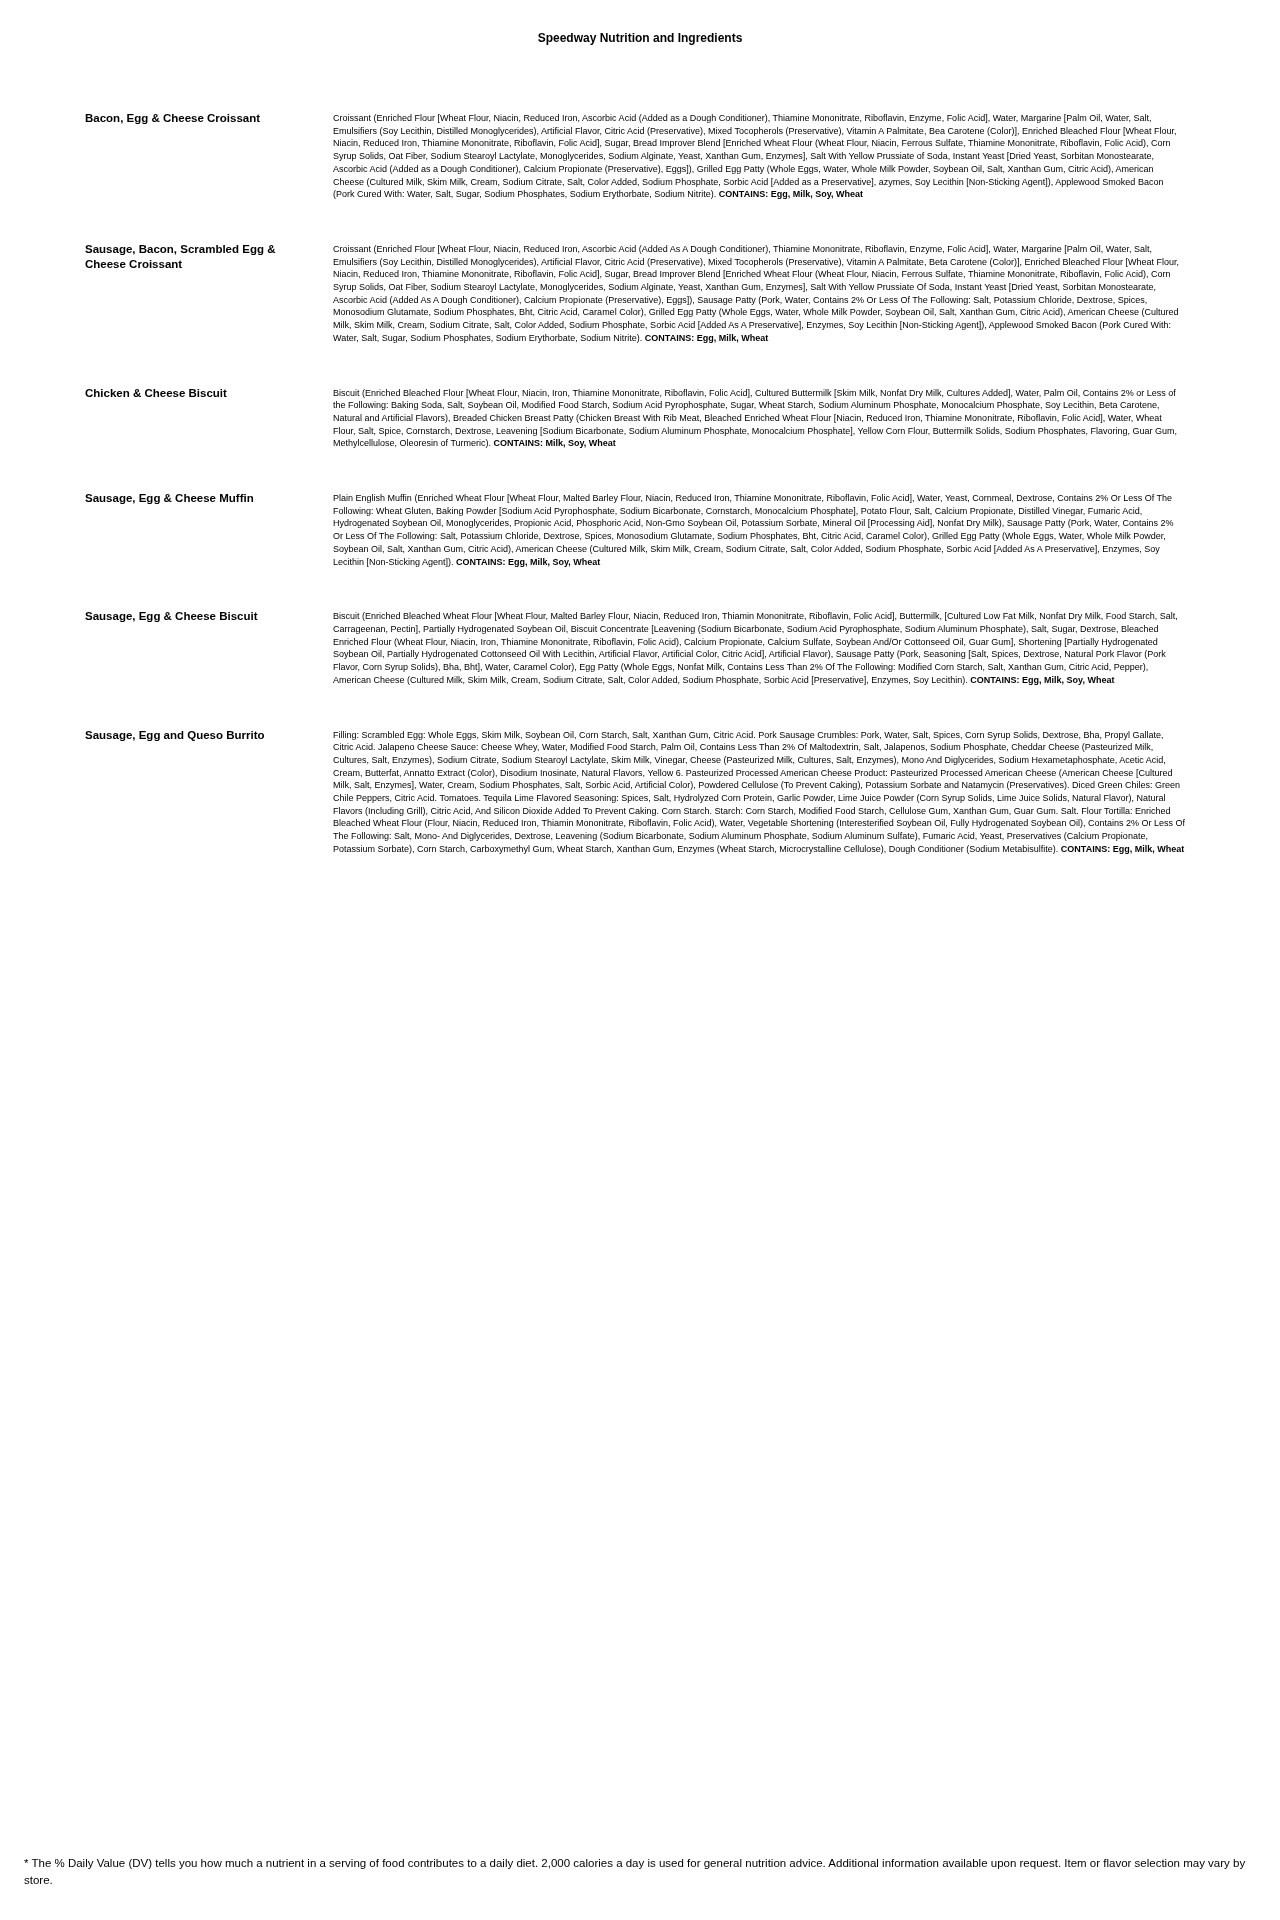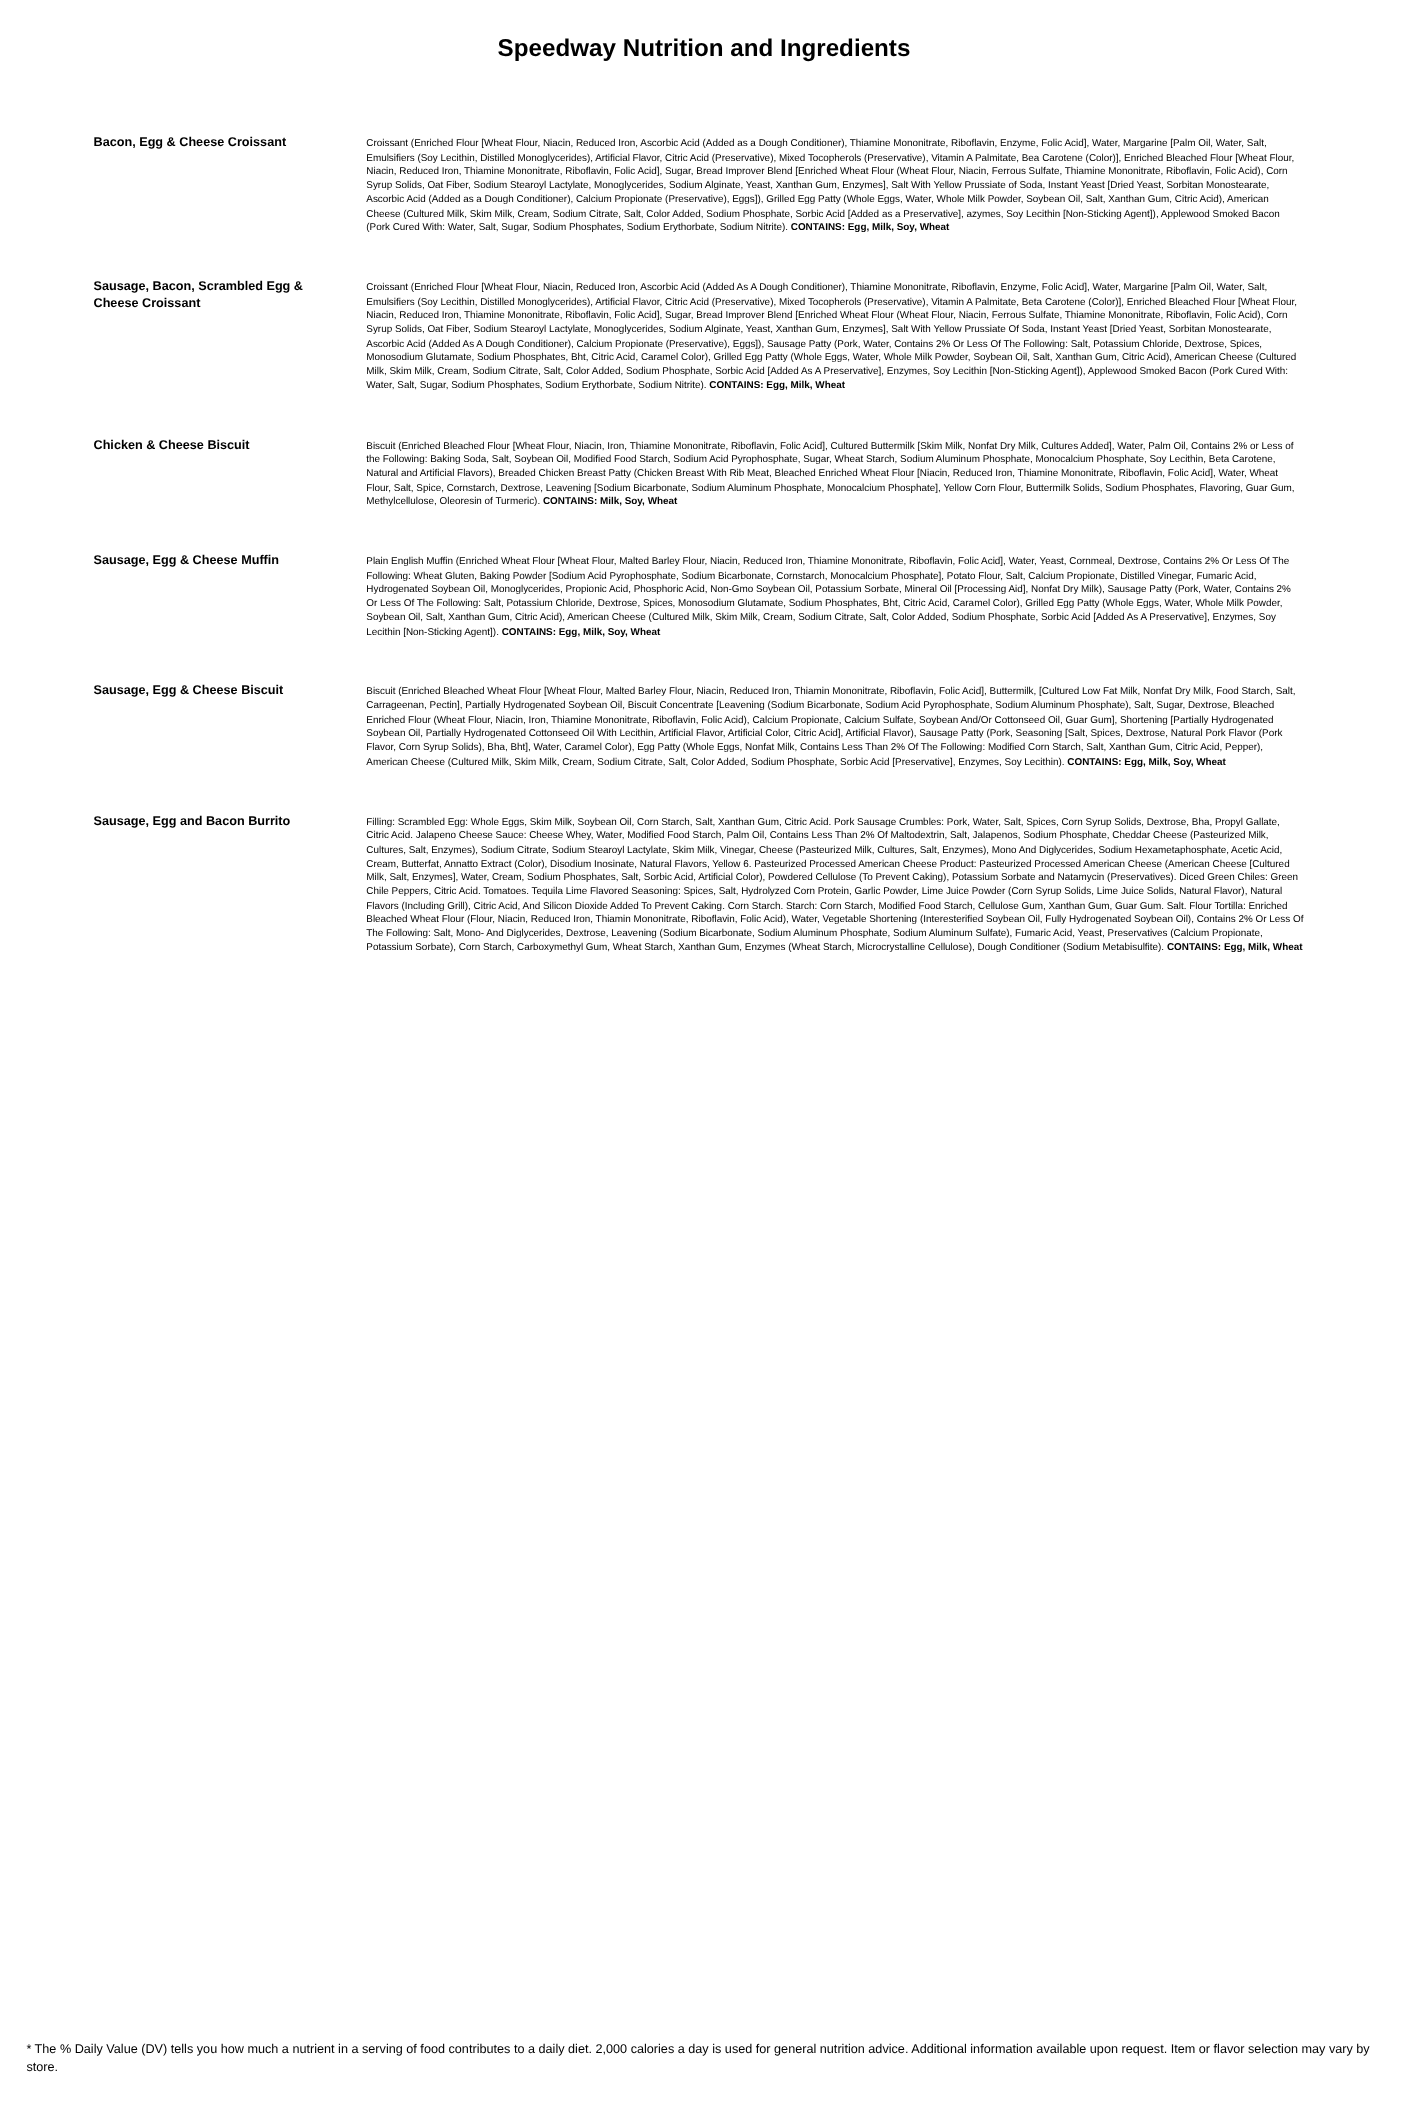--- a/index.html
+++ b/index.html
@@ -9,21 +9,21 @@
     position: relative;
     background: #ffffff;
     color: #000000;
     font-family: "Liberation Sans", sans-serif;
     overflow: hidden;
   }
   .page-title {
     margin: 0;
     padding-top: 31px;
     text-align: center;
-    font-size: 22px;
+    font-size: 12px;
     font-weight: bold;
     letter-spacing: 0;
   }
   .items {
     margin: 67px 0 0 85px;
   }
   .item-row {
     display: flex;
     align-items: flex-start;
     margin-bottom: 42px;
@@ -81,19 +81,19 @@
     <h2 class="item-name">Sausage, Egg &amp; Cheese Muffin</h2>
     <p class="item-ing"><span>Plain English Muffin (Enriched Wheat Flour [Wheat Flour, Malted Barley Flour, Niacin, Reduced Iron, Thiamine Mononitrate, Riboflavin, Folic Acid], Water, Yeast, Cornmeal, Dextrose, Contains 2% Or Less Of The Following: Wheat Gluten, Baking Powder [Sodium Acid Pyrophosphate, Sodium Bicarbonate, Cornstarch, Monocalcium Phosphate], Potato Flour, Salt, Calcium Propionate, Distilled Vinegar, Fumaric Acid, Hydrogenated Soybean Oil, Monoglycerides, Propionic Acid, Phosphoric Acid, Non-Gmo Soybean Oil, Potassium Sorbate, Mineral Oil [Processing Aid], Nonfat Dry Milk), Sausage Patty (Pork, Water, Contains 2% Or Less Of The Following: Salt, Potassium Chloride, Dextrose, Spices, Monosodium Glutamate, Sodium Phosphates, Bht, Citric Acid, Caramel Color), Grilled Egg Patty (Whole Eggs, Water, Whole Milk Powder, Soybean Oil, Salt, Xanthan Gum, Citric Acid), American Cheese (Cultured Milk, Skim Milk, Cream, Sodium Citrate, Salt, Color Added, Sodium Phosphate, Sorbic Acid [Added As A Preservative], Enzymes, Soy Lecithin [Non-Sticking Agent]).</span> <span class="contains">CONTAINS: Egg, Milk, Soy, Wheat</span></p>
   </section>
 
   <section class="item-row">
     <h2 class="item-name">Sausage, Egg &amp; Cheese Biscuit</h2>
     <p class="item-ing"><span>Biscuit (Enriched Bleached Wheat Flour [Wheat Flour, Malted Barley Flour, Niacin, Reduced Iron, Thiamin Mononitrate, Riboflavin, Folic Acid], Buttermilk, [Cultured Low Fat Milk, Nonfat Dry Milk, Food Starch, Salt, Carrageenan, Pectin], Partially Hydrogenated Soybean Oil, Biscuit Concentrate [Leavening (Sodium Bicarbonate, Sodium Acid Pyrophosphate, Sodium Aluminum Phosphate), Salt, Sugar, Dextrose, Bleached Enriched Flour (Wheat Flour, Niacin, Iron, Thiamine Mononitrate, Riboflavin, Folic Acid), Calcium Propionate, Calcium Sulfate, Soybean And/Or Cottonseed Oil, Guar Gum], Shortening [Partially Hydrogenated Soybean Oil, Partially Hydrogenated Cottonseed Oil With Lecithin, Artificial Flavor, Artificial Color, Citric Acid], Artificial Flavor), Sausage Patty (Pork, Seasoning [Salt, Spices, Dextrose, Natural Pork Flavor (Pork Flavor, Corn Syrup Solids), Bha, Bht], Water, Caramel Color), Egg Patty (Whole Eggs, Nonfat Milk, Contains Less Than 2% Of The Following: Modified Corn Starch, Salt, Xanthan Gum, Citric Acid, Pepper), American Cheese (Cultured Milk, Skim Milk, Cream, Sodium Citrate, Salt, Color Added, Sodium Phosphate, Sorbic Acid [Preservative], Enzymes, Soy Lecithin).</span> <span class="contains">CONTAINS: Egg, Milk, Soy, Wheat</span></p>
   </section>
 
   <section class="item-row">
-    <h2 class="item-name">Sausage, Egg and Bacon Burrito</h2>
+    <h2 class="item-name">Sausage, Egg and Queso Burrito</h2>
     <p class="item-ing"><span>Filling: Scrambled Egg: Whole Eggs, Skim Milk, Soybean Oil, Corn Starch, Salt, Xanthan Gum, Citric Acid. Pork Sausage Crumbles: Pork, Water, Salt, Spices, Corn Syrup Solids, Dextrose, Bha, Propyl Gallate, Citric Acid. Jalapeno Cheese Sauce: Cheese Whey, Water, Modified Food Starch, Palm Oil, Contains Less Than 2% Of Maltodextrin, Salt, Jalapenos, Sodium Phosphate, Cheddar Cheese (Pasteurized Milk, Cultures, Salt, Enzymes), Sodium Citrate, Sodium Stearoyl Lactylate, Skim Milk, Vinegar, Cheese (Pasteurized Milk, Cultures, Salt, Enzymes), Mono And Diglycerides, Sodium Hexametaphosphate, Acetic Acid, Cream, Butterfat, Annatto Extract (Color), Disodium Inosinate, Natural Flavors, Yellow 6. Pasteurized Processed American Cheese Product: Pasteurized Processed American Cheese (American Cheese [Cultured Milk, Salt, Enzymes], Water, Cream, Sodium Phosphates, Salt, Sorbic Acid, Artificial Color), Powdered Cellulose (To Prevent Caking), Potassium Sorbate and Natamycin (Preservatives). Diced Green Chiles: Green Chile Peppers, Citric Acid. Tomatoes. Tequila Lime Flavored Seasoning: Spices, Salt, Hydrolyzed Corn Protein, Garlic Powder, Lime Juice Powder (Corn Syrup Solids, Lime Juice Solids, Natural Flavor), Natural Flavors (Including Grill), Citric Acid, And Silicon Dioxide Added To Prevent Caking. Corn Starch. Starch: Corn Starch, Modified Food Starch, Cellulose Gum, Xanthan Gum, Guar Gum. Salt. Flour Tortilla: Enriched Bleached Wheat Flour (Flour, Niacin, Reduced Iron, Thiamin Mononitrate, Riboflavin, Folic Acid), Water, Vegetable Shortening (Interesterified Soybean Oil, Fully Hydrogenated Soybean Oil), Contains 2% Or Less Of The Following: Salt, Mono- And Diglycerides, Dextrose, Leavening (Sodium Bicarbonate, Sodium Aluminum Phosphate, Sodium Aluminum Sulfate), Fumaric Acid, Yeast, Preservatives (Calcium Propionate, Potassium Sorbate), Corn Starch, Carboxymethyl Gum, Wheat Starch, Xanthan Gum, Enzymes (Wheat Starch, Microcrystalline Cellulose), Dough Conditioner (Sodium Metabisulfite).</span> <span class="contains">CONTAINS: Egg, Milk, Wheat</span></p>
   </section>
 </main>
 
   <footer class="footer-note">* The % Daily Value (DV) tells you how much a nutrient in a serving of food contributes to a daily diet. 2,000 calories a day is used for general nutrition advice. Additional information available upon request. Item or flavor selection may vary by store.</footer>
 </div>
 
 </body></html>

